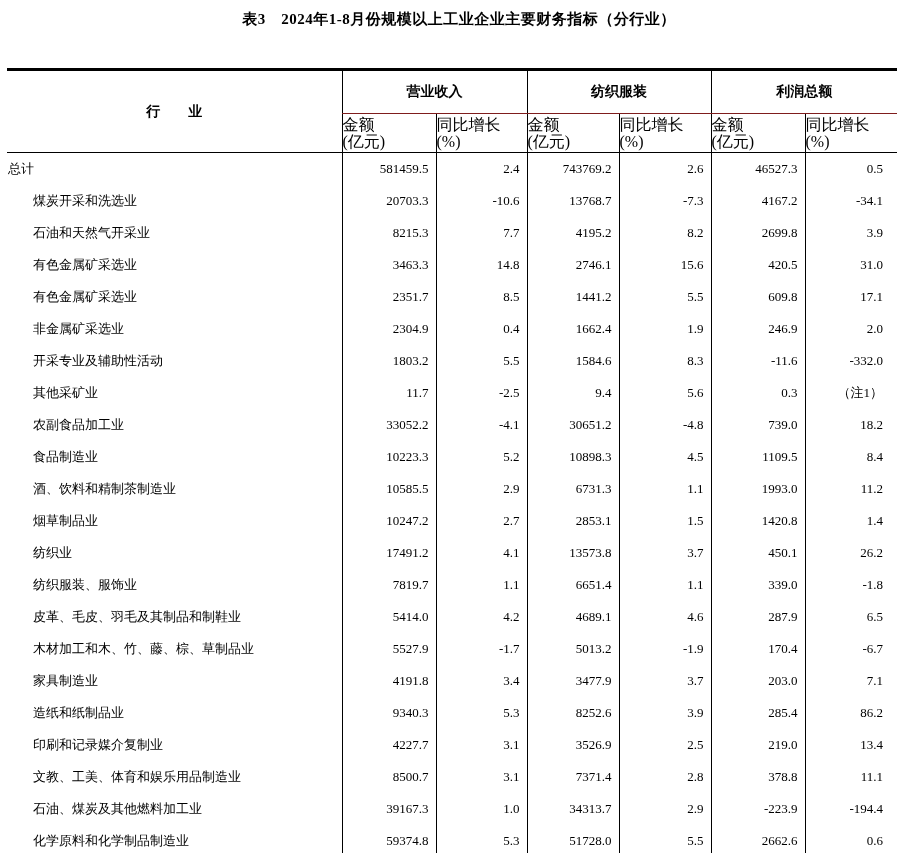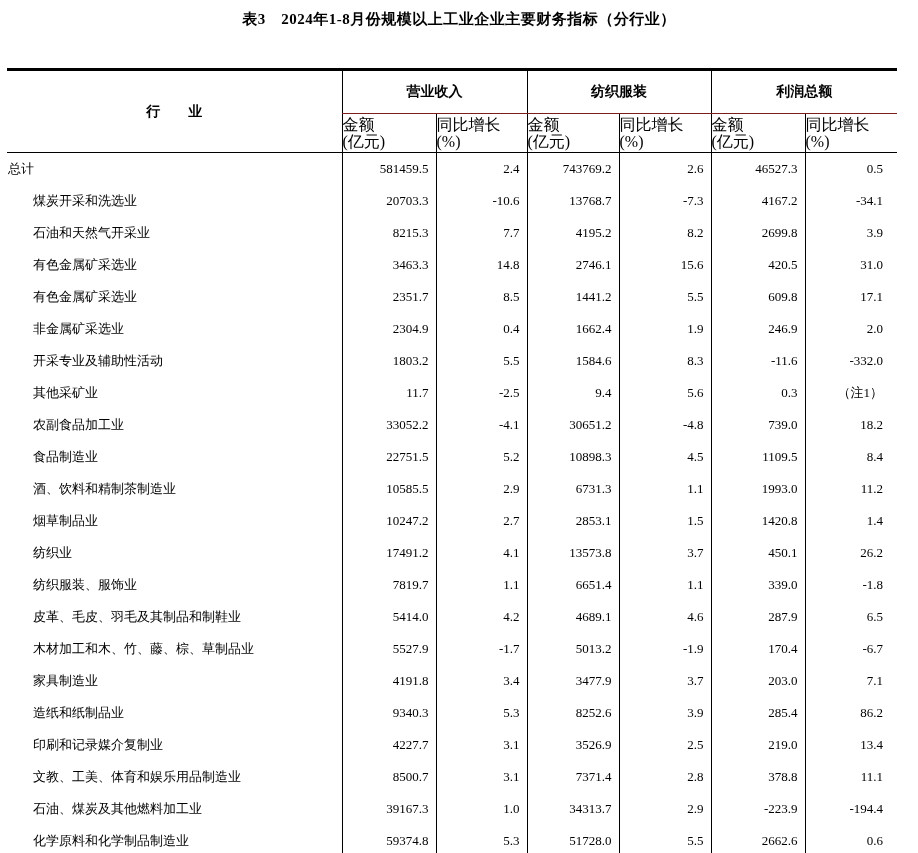--- a/index.html
+++ b/index.html
@@ -205,21 +205,21 @@
     <td class="num vline">33052.2</td>
     <td class="num vline">-4.1</td>
     <td class="num vline">30651.2</td>
     <td class="num vline">-4.8</td>
     <td class="num vline">739.0</td>
     <td class="num vline">18.2</td>
   </tr>
 
   <tr class="indent">
     <td class="industry">食品制造业</td>
-    <td class="num vline">22751.5</td>
+    <td class="num vline">10223.3</td>
     <td class="num vline">5.2</td>
     <td class="num vline">10898.3</td>
     <td class="num vline">4.5</td>
     <td class="num vline">1109.5</td>
     <td class="num vline">8.4</td>
   </tr>
 
   <tr class="indent">
     <td class="industry">酒、饮料和精制茶制造业</td>
     <td class="num vline">10585.5</td>

